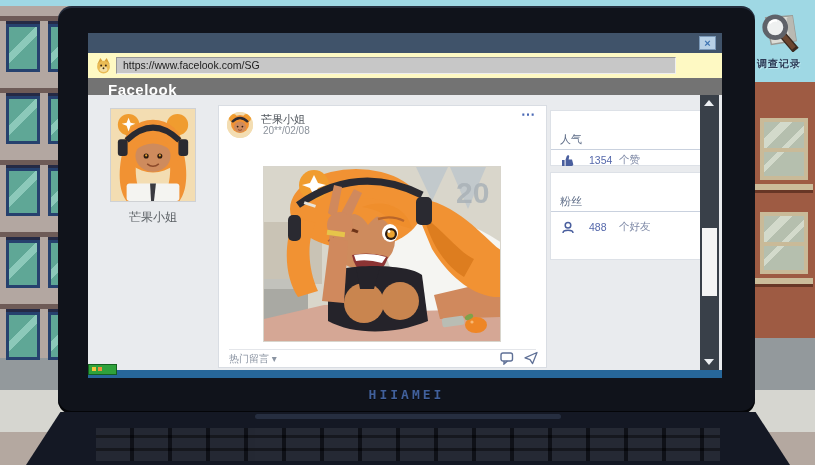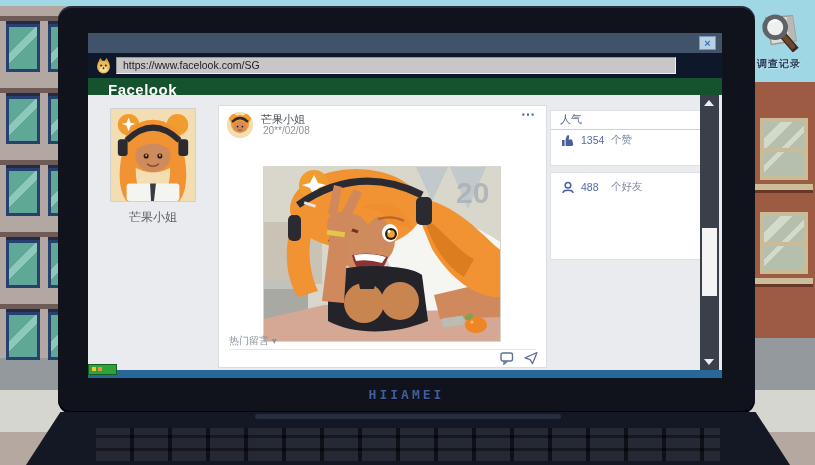--- a/index.html
+++ b/index.html
@@ -66,61 +66,61 @@
   }
 
   
   .browser { position:absolute; left:88px; top:33px; width:634px; height:345px; background:#e9ebee; }
   .titlebar { position:absolute; left:0; top:0; width:100%; height:20px; background:#40536a; }
   .closebtn {
     position:absolute; right:6px; top:3px; width:17px; height:14px;
     background:#b7d0e6; border:1px solid #7a98b8; color:#3f74b2;
     font-size:11px; font-weight:bold; line-height:12px; text-align:center; cursor:pointer;
   }
-  .urlbar { position:absolute; left:0; top:20px; width:100%; height:26px; background:#0f172a; border-bottom:1px solid #b5b5b5; }
+  .urlbar { position:absolute; left:0; top:20px; width:100%; height:26px; background:#fef9c3; border-bottom:1px solid #b5b5b5; }
   .doge { position:absolute; left:7px; top:4px; width:17px; height:17px; }
   .urlfield {
     position:absolute; left:28px; top:4px; width:560px; height:17px;
     background:#c7c7c7; border-top:1px solid #969696; border-left:1px solid #969696;
     border-bottom:1px solid #efefef; border-right:1px solid #efefef;
     font-size:10.5px; line-height:15px; color:#1c1c1c; padding-left:6px; white-space:nowrap; overflow:hidden;
   }
-  .siteheader { position:absolute; left:0; top:45px; width:100%; height:17px; background:#14532d;padding-left:10px; }
+  .siteheader { position:absolute; left:0; top:45px; width:100%; height:17px; background:#737373;padding-left:10px; }
   .logo { position:absolute; left:20px; top:3px; color:#fff; font-weight:bold; font-size:15px; letter-spacing:.5px; }
   .page { position:absolute; left:0; top:70px; width:100%; height:267px; background:#e9ebee; }
 
   
   .leftcol { position:absolute; left:0; top:0; width:130px; height:100%; }
   .profilepic { position:absolute; left:22px; top:5px; width:86px; height:94px; border:1px solid #cfd1d4; background:#f3ddb2; }
   .profilename { position:absolute; left:0; top:106px; width:130px; text-align:center; font-size:12px; color:#5b6065; }
 
   
   .postcard { position:absolute; left:130px; top:2px; width:329px; height:263px; background:#fff; border:1px solid #d9dde3; }
   .avatar { position:absolute; left:8px; top:6px; width:26px; height:26px; border-radius:50%; overflow:hidden; background:#f3ddb2; }
   .author { position:absolute; left:42px; top:6px; font-size:11px; color:#4e545b; }
   .date { position:absolute; left:44px; top:19px; font-size:10px; color:#8b929b; }
   .dots { position:absolute; right:10px; top:0px; font-size:14px; font-weight:bold; color:#4a69b5; cursor:pointer; letter-spacing:1px; }
   .post-text { position:absolute; left:12px; top:39px; font-size:11.5px; color:#2e3237; }
   .post-text .hl { color:#7fd0ee; cursor:pointer; }
   .imgframe { position:absolute; left:44px; top:60px; width:238px; height:176px; border:1px solid #d8d5cc; background:#d9d6cb; overflow:hidden; }
   .divider { position:absolute; left:10px; right:10px; bottom:17px; border-top:1px solid #e4e6ea; }
-  .sortrow { position:absolute; left:10px; bottom:19px; font-size:10px; color:#8b94a2; cursor:pointer; }
+  .sortrow { position:absolute; left:10px; bottom:1px; font-size:10px; color:#8b94a2; cursor:pointer; }
   .footicons { position:absolute; right:8px; bottom:2px; display:flex; gap:10px; }
   .footicons .fi { width:14px; height:14px; cursor:pointer; }
 
   
   .rightcol { position:absolute; left:462px; top:0; width:152px; }
   .statcard { position:absolute; left:0; width:152px; background:#fff; border:1px solid #dde1e7; }
   .card-pop { top:7px; height:56px; }
   .card-fans { top:69px; height:88px; }
-  .stat-title { font-size:11px; color:#5c6b86; padding:1px 9px 2px; border-bottom:1px solid #c9d1de; margin:0 0 1px; }
+  .stat-title { font-size:11px; color:#5c6b86; padding:21px 9px 2px; border-bottom:1px solid #c9d1de; margin:0 0 1px; }
   .stat-row { display:flex; align-items:center; gap:6px; padding:2px 10px; font-size:10.5px; }
   .card-fans .stat-row { padding:7px 10px 2px; }
   .sicon { width:14px; height:13px; flex:0 0 auto; }
-  .sval { color:#5568ab; min-width:24px; }
+  .sval { color:#5568ab; min-width:24px;margin-left:8px; }
   .slab { color:#7e89a6; }
 
   
   .scrollbar { position:absolute; left:612px; top:62px; width:19px; height:275px; background:#394049; }
   .sb-up,.sb-down { position:absolute; left:4px; width:0; height:0; border-left:5px solid transparent; border-right:5px solid transparent; cursor:pointer; }
   .sb-up { top:5px; border-bottom:6px solid #eceff2; }
   .sb-down { bottom:5px; border-top:6px solid #eceff2; }
   .sb-thumb { position:absolute; left:2px; top:133px; width:15px; height:68px; background:#f4f4f4; cursor:grab; }
 
   
@@ -325,20 +325,21 @@
             <svg class="sicon" viewBox="0 0 14 13">
               <rect x="1" y="6" width="2.6" height="6" fill="#4a5f9e"></rect>
               <path d="M4.6,12 L10.6,12 C11.9,12 12.5,10.9 12.2,10 L11,5.6 L7.6,5.6 L8.2,2.6 C8.5,1 6.2,.7 5.7,2.2 L4.6,5.6 Z" fill="#4a5f9e"></path>
             </svg>
             <span class="sval">1354</span>
             <span class="slab">个赞</span>
           </div>
         </div>
 
         <div class="statcard card-fans">
+          <div class="stat-title">粉丝</div>
           <div class="stat-row">
             <svg class="sicon" viewBox="0 0 14 13">
               <circle cx="7" cy="4.2" r="2.8" fill="none" stroke="#4a5f9e" stroke-width="1.5"></circle>
               <path d="M2,12 C2,8.4 12,8.4 12,12" fill="none" stroke="#4a5f9e" stroke-width="1.5"></path>
             </svg>
             <span class="sval">488</span>
             <span class="slab">个好友</span>
           </div>
         </div>
       </div>

